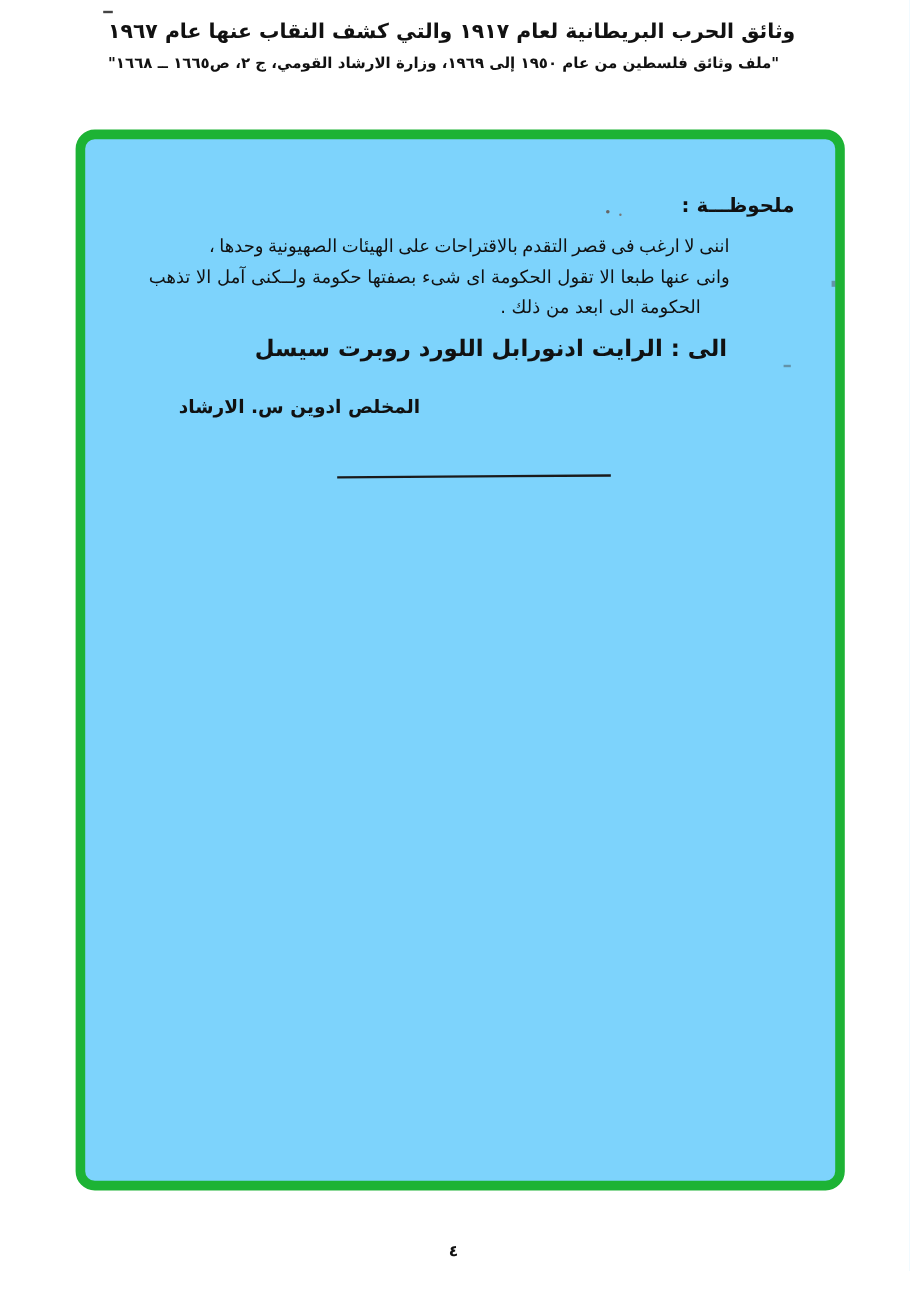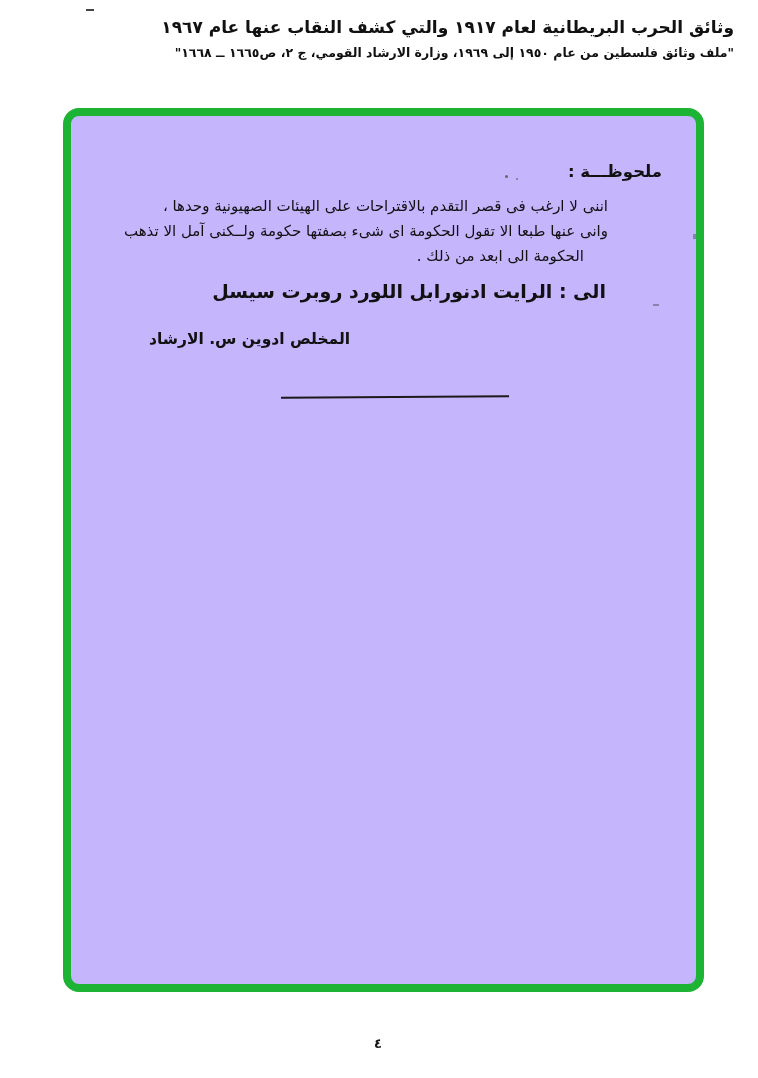--- a/index.html
+++ b/index.html
@@ -10,61 +10,61 @@
     background: #ffffff;
     overflow: hidden;
     font-family: "DejaVu Sans", sans-serif;
     color: #111111;
   }
 
   
   .header {
     position: absolute;
     top: 14px;
-    left: 104px;
+    left: 90px;
     width: 630px;
-    text-align: right;
+    text-align: left;
     direction: rtl;
   }
   .header-line1 { font-size: 17px;   font-weight: bold; line-height: 27px; letter-spacing: .2px; }
   .header-line2 { font-size: 15px;   font-weight: bold; line-height: 24px; margin-top: 3px; }
   .header-line3 { font-size: 12.5px; font-weight: bold; line-height: 20px; margin-top: 2px; }
 
   
   .note-box {
     position: absolute;
     left: 63px;
     top: 108px;
     width: 641px;
     height: 884px;
     box-sizing: border-box;
     border: 8px solid #1db335; 
     border-radius: 16px;
-    background: #c4b5fd;
+    background: #7dd3fc;
   }
   .note-heading {
     position: absolute;
     top: 46px;
     right: 34px;
     direction: rtl;
     font-size: 16.5px;
     font-weight: bold;
     white-space: nowrap;
   }
   .note-body {
     position: absolute;
     top: 78px;
     right: 88px;
     direction: rtl;
     text-align: right;
     font-size: 15px;
     line-height: 25px;
     white-space: nowrap;
   }
-  .note-body .body-line-1 { margin-left: 0; }
+  .note-body .body-line-1 { margin-left: 0; font-family: Liberation Serif, serif; }
   .note-body .body-line-3 { margin-right: 24px; }
   .to-line {
     position: absolute;
     top: 164px;
     right: 90px;
     direction: rtl;
     font-size: 19px;
     font-weight: bold;
     white-space: nowrap;
   }

